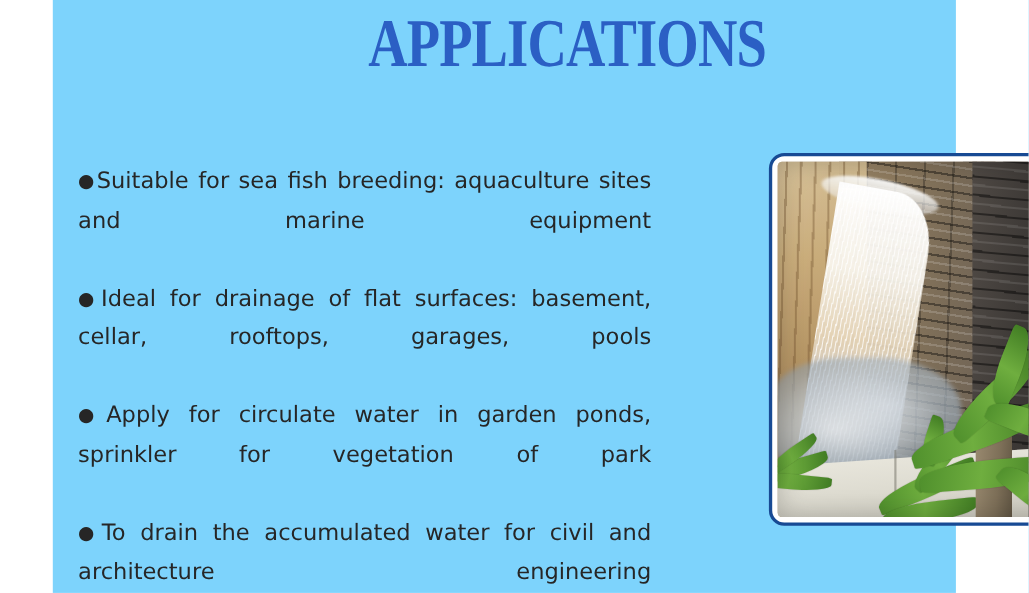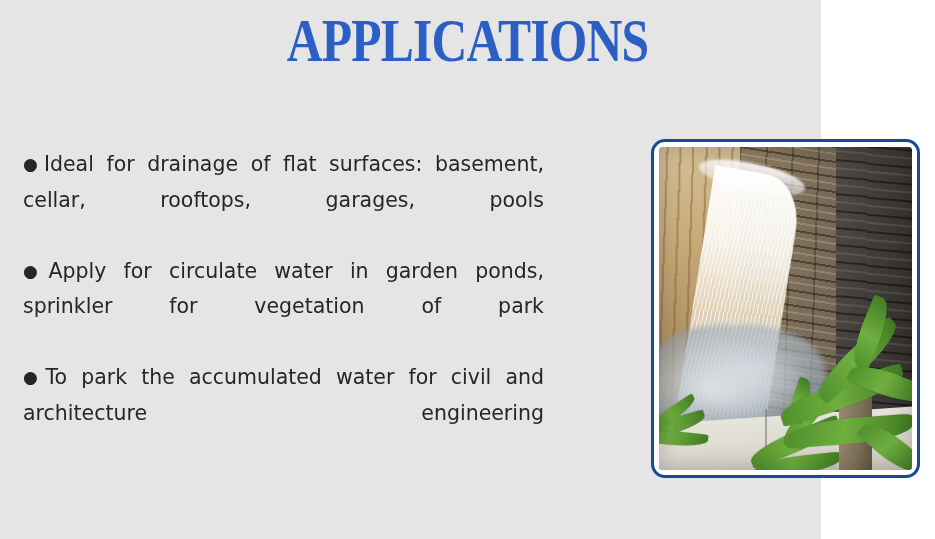--- a/index.html
+++ b/index.html
@@ -12,21 +12,22 @@
     height: 539px;
     overflow: hidden;
     font-family: "Liberation Sans", sans-serif;
     position: relative;
   }
 
   .page {
     position: relative;
     width: 821px;
     height: 539px;
-    background: #e5e5e5;
+    background: #7dd3fc;
+    margin-left: 48px;
   }
 
   
   .title {
     position: absolute;
     left: 0;
     top: 8px;
     width: 935px;
     text-align: center;
     font-family: "Liberation Serif", "DejaVu Serif", serif;
@@ -268,26 +269,27 @@
 </style>
 </head>
 <body>
 
 <div class="page">
 
   <div class="title">APPLICATIONS</div>
 
   <div class="copy">
 
+    <p class="bullet-line"><span class="bullet-glyph">●</span><span>Suitable for sea fish breeding: aquaculture sites and marine equipment</span></p>
 
     <p class="bullet-line"><span class="bullet-glyph">●</span><span>Ideal for drainage of flat surfaces: basement, cellar, rooftops, garages, pools</span></p>
 
     <p class="bullet-line"><span class="bullet-glyph">●</span><span>Apply for circulate water in garden ponds, sprinkler for vegetation of park</span></p>
 
-    <p class="bullet-line"><span class="bullet-glyph">●</span><span>To park the accumulated water for civil and architecture engineering</span></p>
+    <p class="bullet-line"><span class="bullet-glyph">●</span><span>To drain the accumulated water for civil and architecture engineering</span></p>
 
   </div>
 
   <div class="photo-frame">
     <div class="photo" title="Sheet waterfall spilling down a stacked stone wall into a splash pool, with green yucca plants and concrete paving in the foreground">
       <div class="sky-haze"></div>
       <div class="stone-mid"></div>
       <div class="stone-dark"></div>
       <div class="fence"></div>
       <div class="water-lip"></div>

